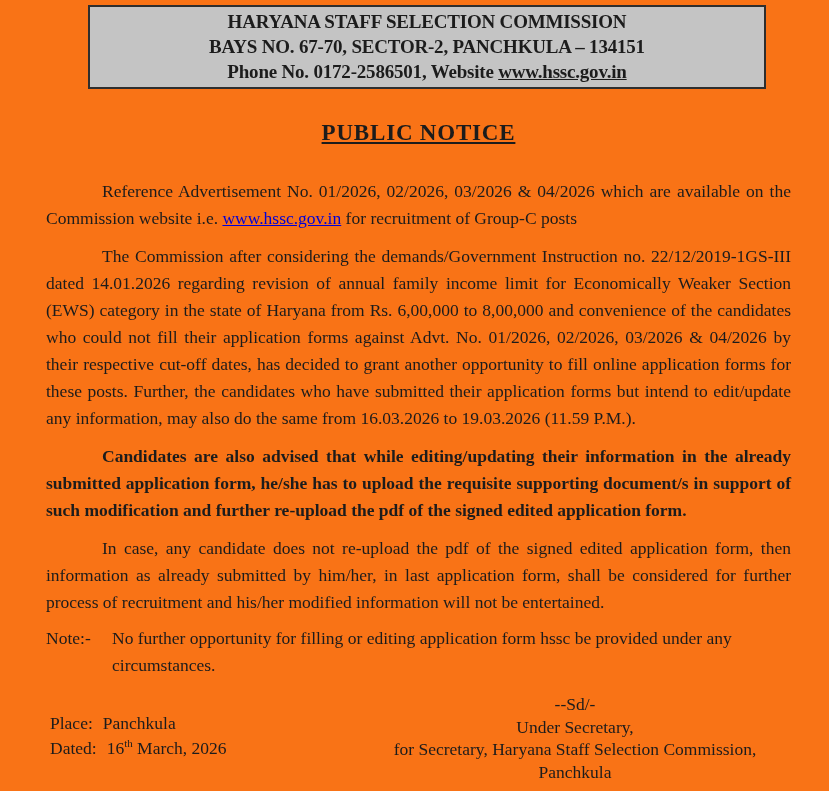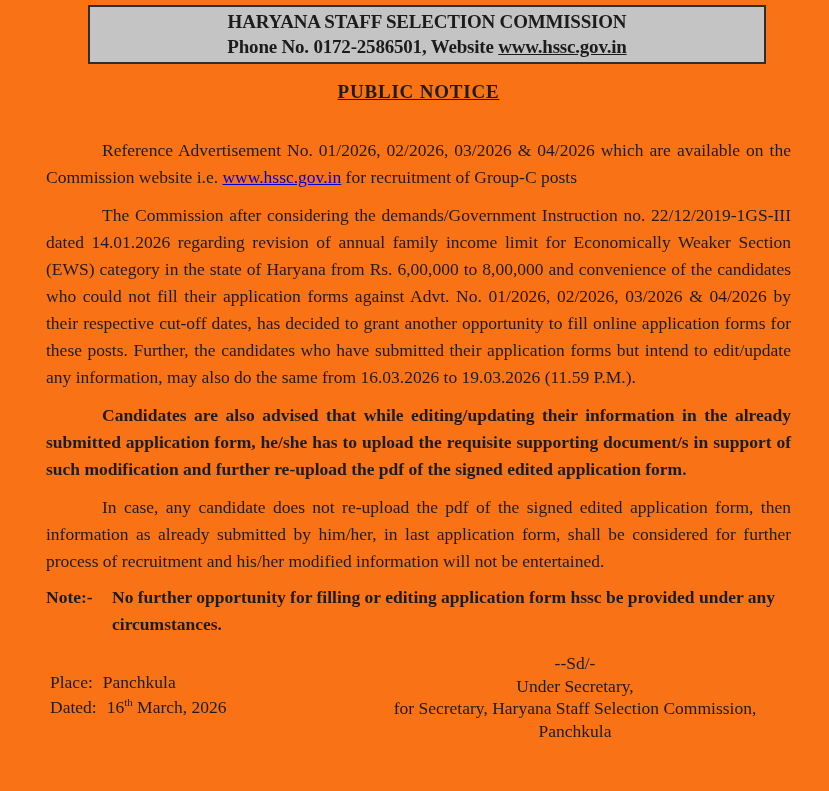--- a/index.html
+++ b/index.html
@@ -32,24 +32,24 @@
     padding: 2px 0 3px 0;
     letter-spacing: -0.2px;
   }
   .letterhead .site {
     text-decoration: underline;
   }
   
   .notice-title {
     text-align: center;
     font-weight: bold;
-    font-size: 19px;
+    font-size: 23px;
     letter-spacing: 0.8px;
     text-decoration: underline;
-    margin-top: 14px;
+    margin-top: 30px;
     line-height: 27px;
   }
   
   .para {
     font-size: 17.5px;
     line-height: 27px;
     text-align: justify;
     text-indent: 56px;
     margin: 11px 0 0 0;
   }
@@ -60,21 +60,21 @@
     font-weight: bold;
   }
   a.doc-link {
     color: #0000d9;
     text-decoration: underline;
     cursor: pointer;
   }
   
   .note-row {
     display: flex;
-    font-weight: bold;
+    font-weight: normal;
     font-size: 17.5px;
     line-height: 27px;
     margin-top: 9px;
   }
   .note-label {
     flex: 0 0 66px;
   }
   .note-text {
     flex: 1;
     text-align: left;
@@ -112,20 +112,21 @@
     line-height: 22.5px;
   }
 </style>
 </head>
 <body>
 
 <div class="page">
 
   <div class="letterhead">
     <div>HARYANA STAFF SELECTION COMMISSION</div>
+    <div>BAYS NO. 67-70, SECTOR-2, PANCHKULA – 134151</div>
     <div><span>Phone No. 0172-2586501, Website </span><span class="site">www.hssc.gov.in</span></div>
   </div>
 
   <div class="notice-title">PUBLIC NOTICE</div>
 
   <p class="para first"><span>Reference Advertisement No. 01/2026, 02/2026, 03/2026 &amp; 04/2026 which are available on the Commission website i.e. </span><a class="doc-link">www.hssc.gov.in</a><span> for recruitment of Group-C posts</span></p>
 
   <p class="para">The Commission after considering the demands/Government Instruction no. 22/12/2019-1GS-III dated 14.01.2026 regarding revision of annual family income limit for Economically Weaker Section (EWS) category in the state of Haryana from Rs. 6,00,000 to 8,00,000 and convenience of the candidates who could not fill their application forms against Advt. No. 01/2026, 02/2026, 03/2026 &amp; 04/2026 by their respective cut-off dates, has decided to grant another opportunity to fill online application forms for these posts. Further, the candidates who have submitted their application forms but intend to edit/update any information, may also do the same from 16.03.2026 to 19.03.2026 (11.59 P.M.).</p>
 
   <p class="para bold">Candidates are also advised that while editing/updating their information in the already submitted application form, he/she has to upload the requisite supporting document/s in support of such modification and further re-upload the pdf of the signed edited application form.</p>

